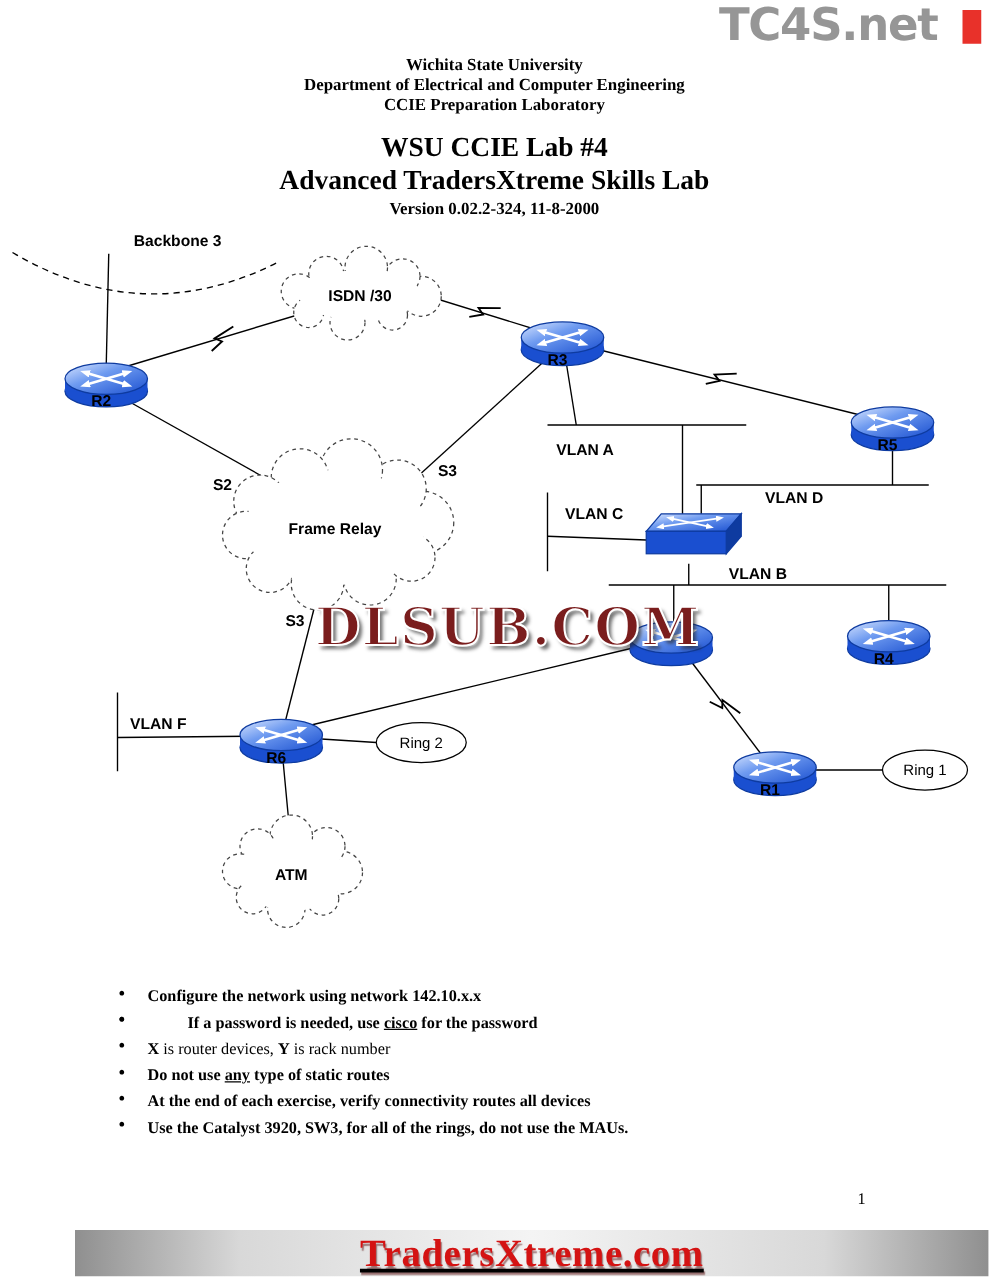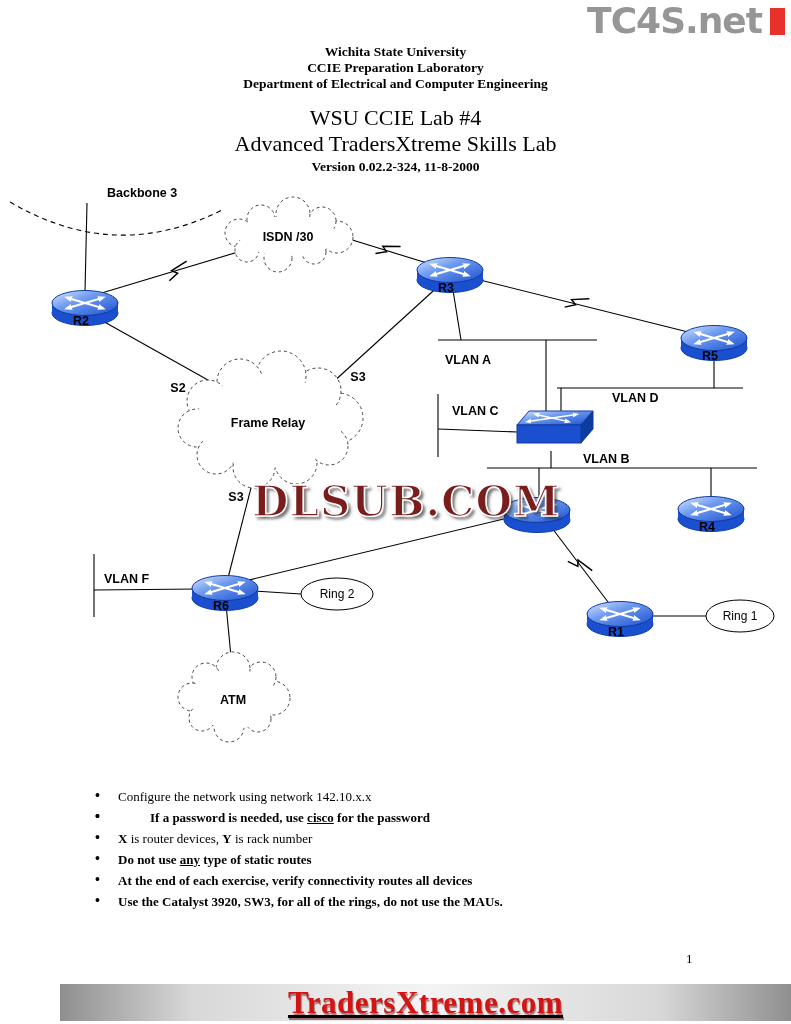--- a/index.html
+++ b/index.html
@@ -1,30 +1,30 @@
 <!DOCTYPE html>
 <html style="--router-blue: #1a4fd0; --watermark-maroon: #7a1d1d; --traders-red: #d41313; --tc4s-gray: #969696; --red-block: #e8312a;"><head>
 <meta charset="utf-8">
 <style>
   * { margin:0; padding:0; box-sizing:border-box; }
   html,body { background:#ffffff; }
   .page { position:relative; width:791px; height:1024px; background:#fff; overflow:hidden;
           font-family:"Liberation Serif", serif; color:#000; }
 
   
-  .wm-top { position:absolute; top:0; right:6px; display:flex; align-items:center; gap:8px; }
+  .wm-top { position:absolute; top:0; right:6px; display:flex; align-items:center; gap:20px; }
   .wm-top .site { font-family:"DejaVu Sans", sans-serif; font-weight:bold; font-size:36px;
                   color:var(--tc4s-gray,#969696); line-height:42px; letter-spacing:-1px; }
   .red-block { width:15px; height:27px; background:var(--red-block,#e8312a); display:inline-block; }
 
   
   .header { position:absolute; top:44px; left:0; width:100%; text-align:center; }
   .header .org { font-size:13.5px; font-weight:bold; line-height:16px; }
   .title-block { margin-top:13px; }
-  .header .title { font-size:22px; font-weight:normal; line-height:26px; }
+  .header .title { font-size:22px; font-weight:bold; line-height:26px; }
   .header .version { font-size:13.5px; font-weight:bold; margin-top:2px; }
 
   
   svg.diagram { position:absolute; top:170px; left:0; }
   .lbl   { font-family:"Liberation Sans", sans-serif; font-size:12.5px; font-weight:bold; fill:#000; }
   .lbl-n { font-family:"Liberation Sans", sans-serif; font-size:12px; font-weight:normal; fill:#000; }
   .link line, .link path { stroke:#000; stroke-width:1.1; fill:none; }
   .cloud circle { fill:#fff; stroke:#444; stroke-width:1; stroke-dasharray:3 3; }
 
   
@@ -55,22 +55,22 @@
 
 <div class="page">
 
   <div class="wm-top">
     <span class="site">TC4S.net</span>
     <span class="red-block"></span>
   </div>
 
   <div class="header">
     <div class="org">Wichita State University</div>
+    <div class="org">Department of Electrical and Computer Engineering</div>
     <div class="org">CCIE Preparation Laboratory</div>
-    <div class="org">Department of Electrical and Computer Engineering</div>
     <div class="title-block">
       <div class="title">WSU CCIE Lab #4</div>
       <div class="title">Advanced TradersXtreme Skills Lab</div>
       <div class="version">Version 0.02.2-324, 11-8-2000</div>
     </div>
   </div>
 
   <svg class="diagram" width="791" height="610" viewBox="0 0 791 610">
     <defs>
       <linearGradient id="topGrad" x1="0" y1="0" x2="1" y2="1">
@@ -236,21 +236,21 @@
       <text class="lbl" x="452" y="245">VLAN C</text>
       <text class="lbl" x="612" y="232">VLAN D</text>
       <text class="lbl" x="583" y="293">VLAN B</text>
       <text class="lbl" x="104" y="413">VLAN F</text>
     </g>
   </svg>
 
   <div class="wm-mid">DLSUB.COM</div>
 
   <ul class="notes">
-      <li><span class="dot">•</span><span style="font-weight: normal;">Configure the network using network 142.10.x.x</span></li>
+      <li><span class="dot">•</span><span style="font-weight: bold;">Configure the network using network 142.10.x.x</span></li>
       <li><span class="dot">•</span></li>
       <li><span class="dot">•</span><span style="font-weight: bold; margin-left: 32px;">If a password is needed, use </span><span style="font-weight: bold; text-decoration: underline;">cisco</span><span style="font-weight: bold;"> for the password</span></li>
       <li><span class="dot">•</span><span style="font-weight: bold;">X</span><span style="font-weight: normal;"> is router devices, </span><span style="font-weight: bold;">Y</span><span style="font-weight: normal;"> is rack number</span></li>
       <li><span class="dot">•</span><span style="font-weight: bold;">Do not use </span><span style="font-weight: bold; text-decoration: underline;">any</span><span style="font-weight: bold;"> type of static routes</span></li>
       <li><span class="dot">•</span><span style="font-weight: bold;">At the end of each exercise, verify connectivity routes all devices</span></li>
       <li><span class="dot">•</span><span style="font-weight: bold;">Use the Catalyst 3920, SW3, for all of the rings, do not use the MAUs.</span></li>
     </ul>
 
   <div class="pageno">1</div>
 

